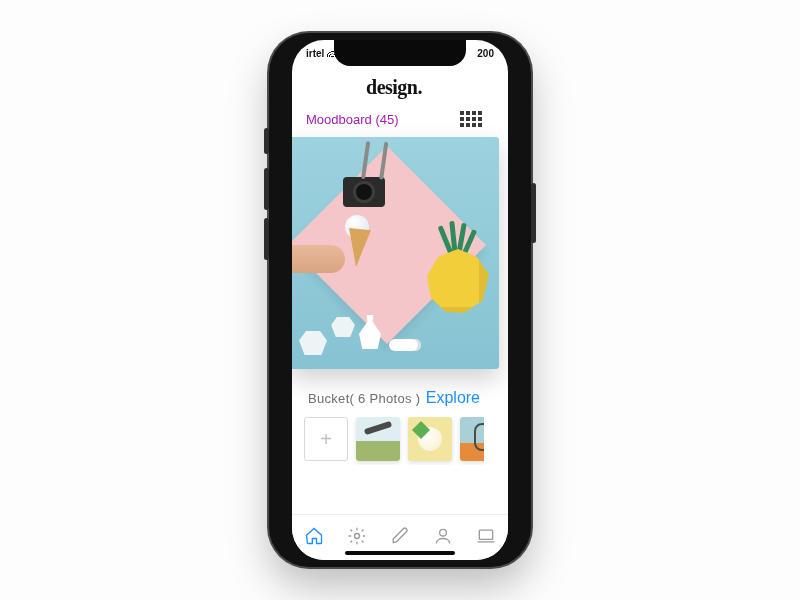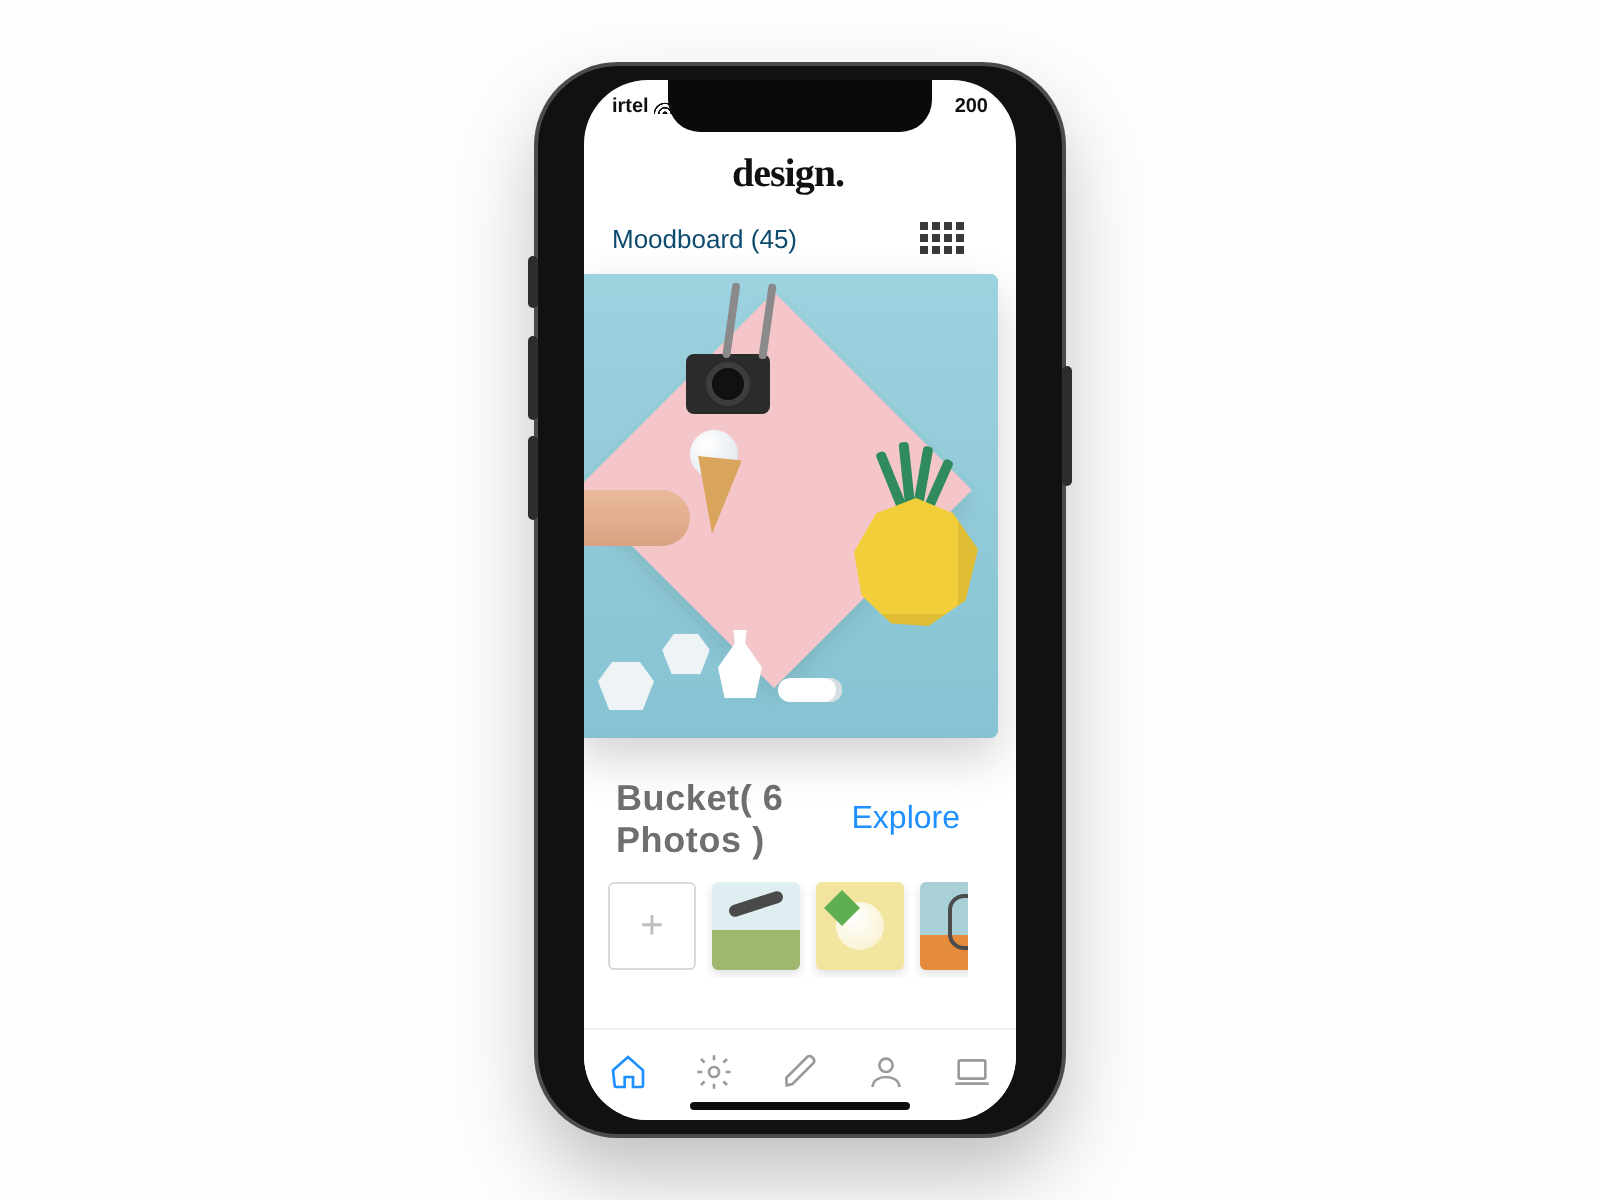--- a/index.html
+++ b/index.html
@@ -76,21 +76,21 @@
     font-weight: 900;
     font-size: 20px;
     letter-spacing: -0.5px;
     color:#111;
     padding: 2px 0 12px;
   }
   .section-head {
     display:flex; align-items:center; justify-content:space-between;
     padding: 0 2px 10px;
   }
-  .section-title { font-size:13px; color:#0c4a6e; font-weight:500; }
+  .section-title { font-size:13px; color:#a21caf; font-weight:500; }
   .grid-icon {
     display:grid; grid-template-columns:repeat(4,4px); grid-template-rows:repeat(3,4px);
     gap:2px;
   }
   .grid-icon span { background:#3a3a3a; width:4px; height:4px; }
   .mood-card {
     align-self:center;
     width: 210px; height: 232px;
     border-radius: 4px;
     box-shadow: 0 10px 24px rgba(0,0,0,0.18);
@@ -175,21 +175,21 @@
   .tube{
     position:absolute; bottom:18px; left:100px;
     width:32px;height:12px;background:#fff;border-radius:6px;
     box-shadow: inset -3px 0 0 #d8dde1;
   }
 
   .bucket-head{
     display:flex;justify-content:space-between;align-items:center;
     padding: 20px 4px 10px;
   }
-  .bucket-title{font-size:18px;color:#6f6f6f;font-weight:700;letter-spacing:0.3px;}
+  .bucket-title{font-size:13px;color:#6f6f6f;font-weight:400;letter-spacing:0.3px;}
   .explore{font-size:16px;color:#1e90ff;font-weight:500;}
   .bucket-row{display:flex;gap:8px;align-items:center;overflow:hidden;padding:0 0 4px;}
   .add-tile{
     width:44px;height:44px;border:1px solid #d9d9d9;border-radius:3px;
     display:flex;align-items:center;justify-content:center;color:#bfbfbf;font-size:20px;font-weight:300;
     flex:0 0 auto;
   }
   .thumb{
     width:44px;height:44px;border-radius:3px;flex:0 0 auto;position:relative;overflow:hidden;
     box-shadow:0 2px 5px rgba(0,0,0,0.12);

